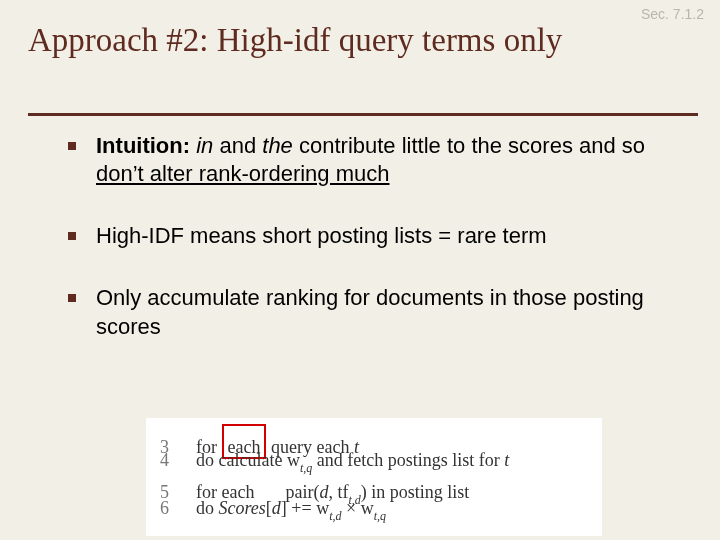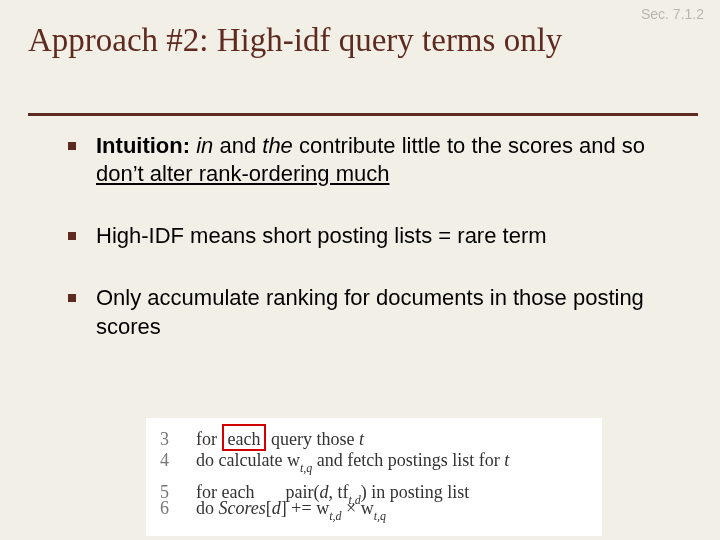--- a/index.html
+++ b/index.html
@@ -83,21 +83,21 @@
     font-size: 18px;
     color: #333;
     white-space: nowrap;
   }
   .ln  { color: #777; font-family: 'Times New Roman', serif; }
   .kw  { font-weight: normal; }
   .mi  { font-style: italic; font-family: 'Times New Roman', serif; }
   .sub { font-size: 12px; font-style: italic; vertical-align: sub; position: relative; top: 1px; }
   .each-box {
     border: 2px solid #d30000;
-    padding: 4px 4px 1px 4px;
+    padding: 12px 4px 1px 4px;
     display: inline-block;
     line-height: 1;
   }
 </style>
 </head>
 <body>
 
 <div class="slide">
 
   <div class="section-label">Sec. 7.1.2</div>
@@ -123,21 +123,21 @@
   </div>
 
   <div class="algo-area">
 
     <div class="algo-line" style="left:14px; top:6px;">
       <span class="ln">3</span>
       <span style="display:inline-block; width:18px;"></span>
       <span class="kw">for</span>
       <span> </span>
       <span class="each-box kw">each</span>
-      <span> query those </span><span class="mi">t</span>
+      <span> query each </span><span class="mi">t</span>
     </div>
 
     <div class="algo-line" style="left:14px; top:32px;">
       <span class="ln">4</span>
       <span style="display:inline-block; width:18px;"></span>
       <span class="kw">do</span><span> calculate w</span><span class="sub">t,q</span><span> and fetch postings list for </span><span class="mi">t</span>
     </div>
 
     <div class="algo-line" style="left:14px; top:64px;">
       <span class="ln">5</span>

